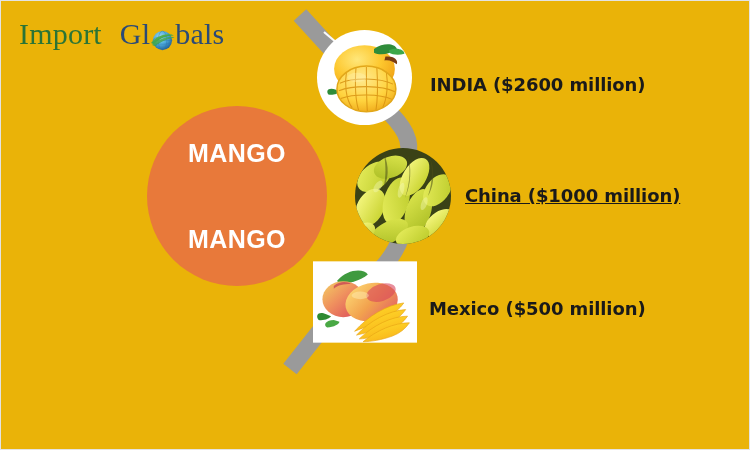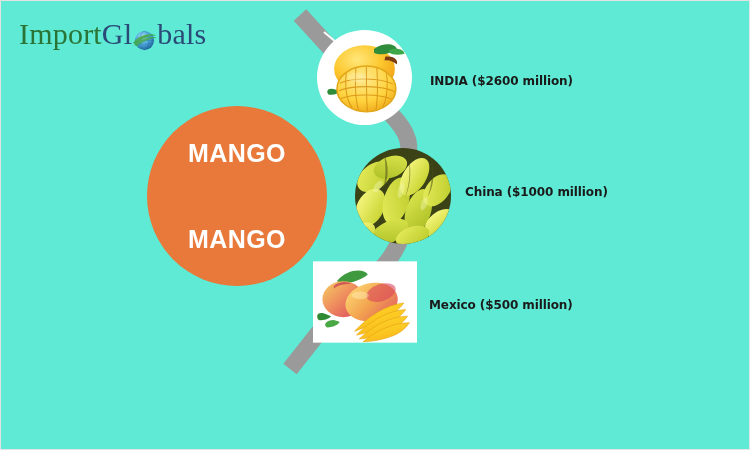--- a/index.html
+++ b/index.html
@@ -8,21 +8,21 @@
     background: #ffffff;
   }
   body {
     font-family: "Liberation Sans", sans-serif;
   }
 
   #canvas {
     position: relative;
     width: 750px;
     height: 450px;
-    background: #5eead4;
+    background: #eab308;
     border: 1px solid #e3e3e3;
     box-sizing: border-box;
     overflow: hidden;
   }
 
   
   #logo {
     position: absolute;
     left: 18px;
     top: 16px;
@@ -31,21 +31,21 @@
     font-family: "Liberation Serif", serif;
     font-size: 30px;
     letter-spacing: 0.2px;
     white-space: nowrap;
   }
   .logo-import {
     color: #2a7436;
   }
   .logo-gl {
     color: #2b4a77;
-    margin-left: 0;
+    margin-left: 18px;
   }
   .logo-bals {
     color: #2b4a77;
   }
   .logo-globe {
     display: inline-block;
     width: 25px;
     height: 25px;
     position: relative;
     top: 4px;
@@ -112,27 +112,27 @@
     border-radius: 0;
   }
 
   .node-img svg { display: block; width: 100%; height: 100%; }
 
   
   .node-label {
     position: absolute;
     font-family: "DejaVu Sans", sans-serif;
     font-weight: bold;
-    font-size: 12px;
+    font-size: 18px;
     color: #1a1a1a;
     white-space: nowrap;
     letter-spacing: -0.1px;
   }
   #label-india  { left: 429px; top: 73px;  }
-  #label-china  { left: 464px; top: 184px; }
+  #label-china  { left: 464px; top: 184px; text-decoration: underline; }
   #label-mexico { left: 428px; top: 297px; }
 </style>
 </head>
 <body>
 
 <div id="canvas">
 
   <div id="logo">
     <span class="logo-import">Import</span>
     <span class="logo-gl">Gl</span>

